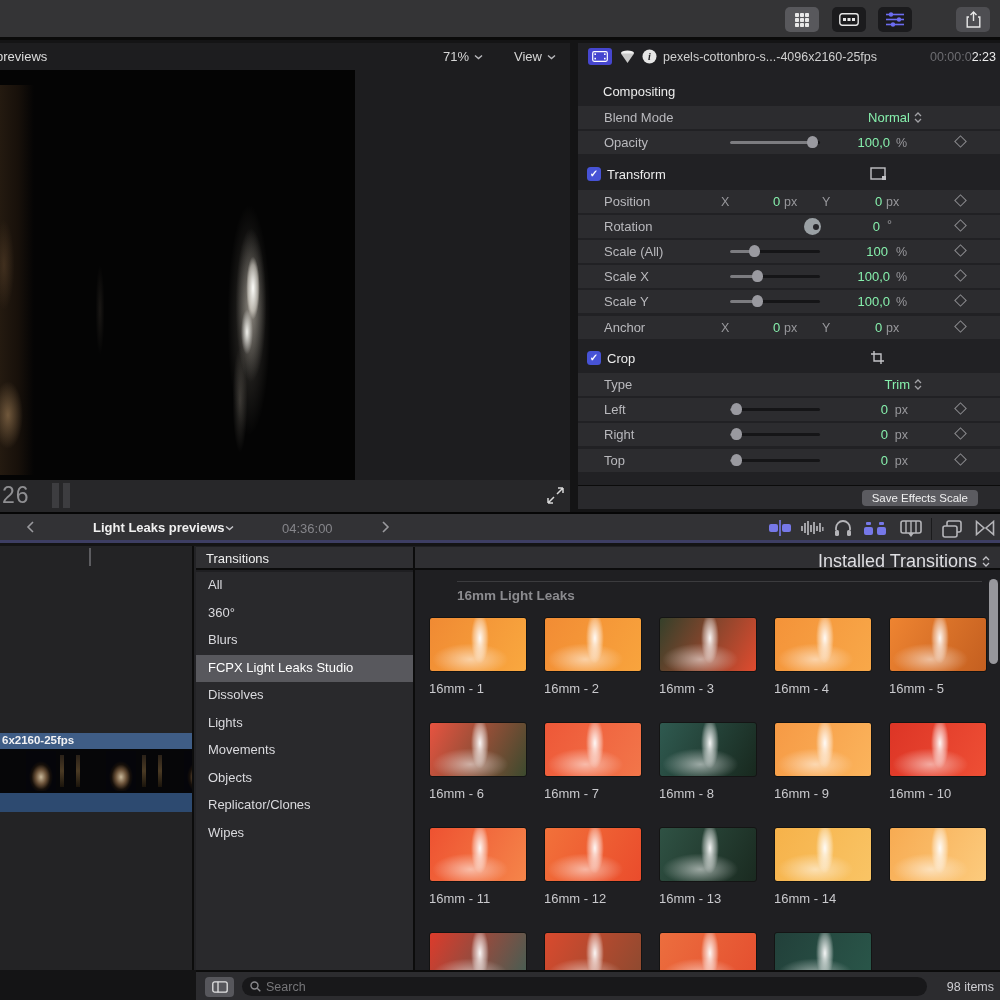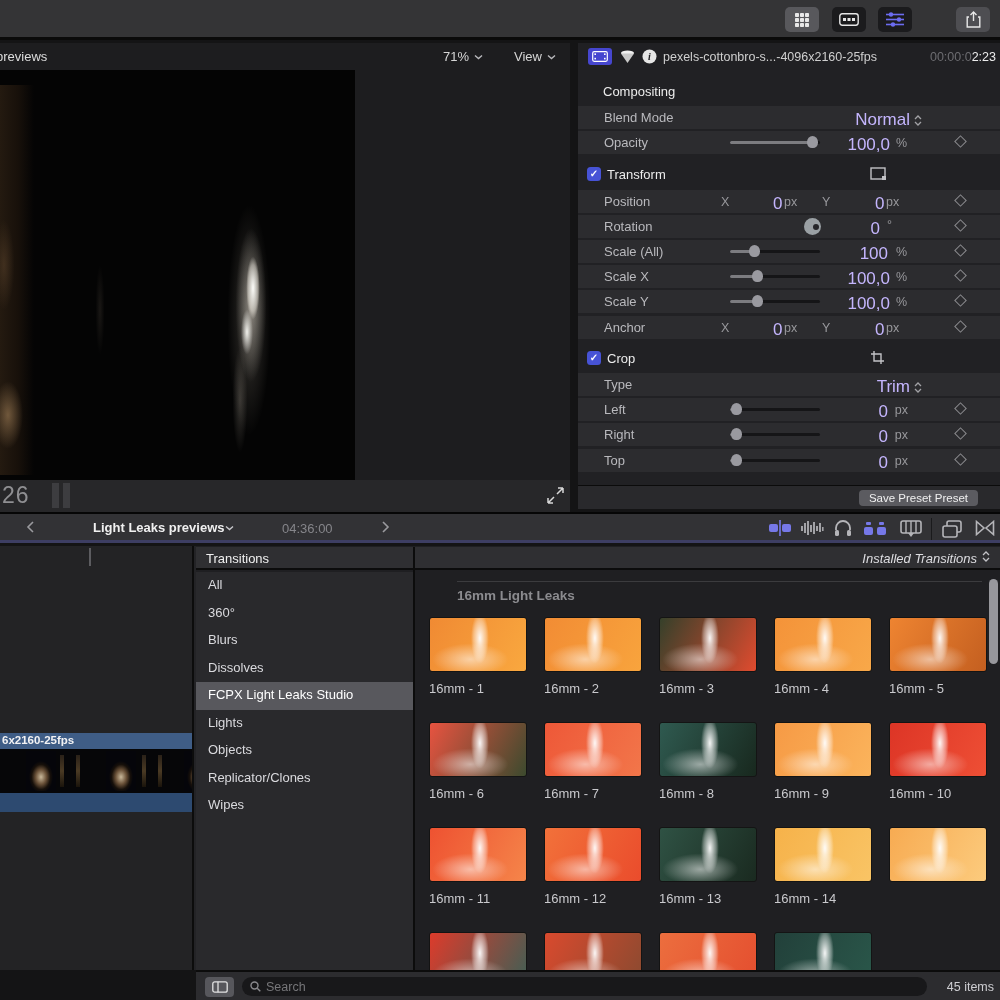--- a/index.html
+++ b/index.html
@@ -45,21 +45,21 @@
   #insp-header { position:absolute; left:0; top:0; width:100%; height:27px; background:#202023; display:flex; align-items:center; }
   #insp-title { position:absolute; left:85px; top:7px; font-size:12.5px; color:#cfcfcf; white-space:nowrap; }
   #insp-tc { position:absolute; right:4px; top:7px; font-size:12.5px;margin-left:36px; }
   #insp-tc .dim { color:#6c6c70; }
   #insp-tc .lit { color:#ececec; }
   .film-chip { position:absolute; left:10px; top:5px; width:24px; height:17px; background:#4646cf; border-radius:3px; display:flex; align-items:center; justify-content:center; }
   .section-title { position:absolute; font-size:13px; color:#ececec; }
   .row { position:absolute; left:0; width:422px; height:23px; background:#2c2c2f; }
   .row-label { position:absolute; left:26px; top:4px; font-size:13px; color:#b9b9bd; }
   .unit { color:#98989c; font-size:12.5px; }
-  .val { color:#c4b5fd; font-size:17px; }
+  .val { color:#86efac; font-size:13px; }
   .xy-lab { color:#98989c; font-size:12.5px; }
   .kf { position:absolute; right:35px; top:6px; width:9px; height:9px; border:1.5px solid #8a8a8e; transform:rotate(45deg); background:transparent; }
   .popup { position:absolute; right:78px; top:4px; display:flex; align-items:center; gap:4px; }
   .chevs { display:flex; flex-direction:column; gap:1px; }
   .slider { position:absolute; left:152px; top:10px; width:90px; height:3px; background:#151517; border-radius:2px; }
   .slider .fill { position:absolute; left:0; top:0; height:3px; background:#7c7c80; border-radius:2px; }
   .slider .knob { position:absolute; top:-5px; width:11px; height:12px; background:#9a9aa0; border-radius:50% 50% 45% 45%; }
   .checkbox { position:absolute; left:9px; top:4px; width:14px; height:14px; background:#4753d6; border-radius:3.5px; color:#fff; font-size:10px; line-height:14px; text-align:center; font-weight:bold; }
   #insp-footer { position:absolute; left:0; top:442px; width:422px; height:24px; background:#29292c; border-top:1px solid #0b0b0b; }
   #save-preset { position:absolute; right:22px; top:4px; height:16px; padding:0 10px; background:#5b5b60; border:none; border-radius:4px; color:#f0f0f0; font-size:11.5px; font-family:"Liberation Sans",sans-serif; }
@@ -79,21 +79,21 @@
   #clip-strip { position:absolute; left:0; top:203px; width:194px; height:44px; background:#060608; }
   .doorframe { position:absolute; top:2px; width:30px; height:40px;
      background: radial-gradient(12px 16px at 15px 26px, #c9b89a 0%, #6a5138 45%, #17100a 78%, #05050a 100%); }
   .doorline { position:absolute; top:6px; width:4px; height:32px; background:linear-gradient(#2a2118, #4a3a24, #1a140c); }
   #clip-audio { position:absolute; left:0; top:247px; width:194px; height:19px; background:#2d4a70; }
 
   
   #browser { position:absolute; left:196px; top:0; width:804px; height:424px; background:#1f1f22; }
   #br-header { position:absolute; left:0; top:1px; width:804px; height:23px; background:#2f2f32; border-bottom:2px solid #0c0c0c; }
   #br-title { position:absolute; left:10px; top:4px; font-size:13px; color:#f0f0f0; }
-  #br-filter { position:absolute; right:10px; top:4px; font-size:13px; color:#dedee2; display:flex; gap:5px; align-items:flex-start;font-style:italic; }
+  #br-filter { position:absolute; right:10px; top:4px; font-size:18px; color:#dedee2; display:flex; gap:5px; align-items:center; }
   #sb-divider { position:absolute; left:217px; top:1px; width:2px; height:423px; background:#0c0c0c; }
   #sidebar { position:absolute; left:0; top:26px; width:217px; height:398px; background:#29292c; }
   .sb-item { height:27.5px; padding:5px 0 0 12px; font-size:13px; color:#dadade; }
   .sb-item.selected { background:#58585d; color:#ffffff; }
   #grid-area { position:absolute; left:219px; top:26px; width:585px; height:398px; overflow:hidden; }
   #group-rule { position:absolute; left:42px; top:9px; width:525px; height:1px; background:#3b3b3e; }
   #group-title { position:absolute; left:42px; top:16px; font-size:13.5px; font-weight:bold; color:#8b8b8f; }
   #thumb-grid { position:absolute; left:14px; top:45px; width:560px; display:grid; grid-template-columns:repeat(5, 98px); column-gap:17px; row-gap:26px; }
   .thumb-item { width:98px; }
   .thumb { width:98px; height:55px; border-radius:3px; border:1px solid #141414; position:relative; overflow:hidden;
@@ -385,21 +385,21 @@
       <div class="slider">
           <div class="fill" style="width:6px"></div>
           <div class="knob" style="left:1px"></div>
         </div>
       <span class="val" style="position:absolute; right:112px; top:4px">0</span>
       <span class="unit" style="position:absolute; right:92px; top:5px">px</span>
       <span class="kf"></span>
     </div>
 
     <div id="insp-footer">
-      <button id="save-preset">Save Preset Preset</button>
+      <button id="save-preset">Save Effects Scale</button>
     </div>
   </div>
 
   <div id="tlbar" class="abs">
     <span class="tl-chev" style="left:26px">
       <svg width="8" height="12" viewBox="0 0 8 12">
           <path d="M7 1 L2 6 L7 11" fill="none" stroke="#9a9a9e" stroke-width="1.6"></path>
         </svg>
     </span>
     <span id="tl-title">
@@ -515,26 +515,27 @@
       </div>
 
       <div id="sidebar">
 
           <div class="sb-item"><span>All</span></div>
 
           <div class="sb-item"><span>360°</span></div>
 
           <div class="sb-item"><span>Blurs</span></div>
 
+          <div class="sb-item selected"><span>FCPX Light Leaks Studio</span></div>
+
           <div class="sb-item"><span>Dissolves</span></div>
 
-          <div class="sb-item selected"><span>FCPX Light Leaks Studio</span></div>
-
           <div class="sb-item"><span>Lights</span></div>
 
+          <div class="sb-item"><span>Movements</span></div>
 
           <div class="sb-item"><span>Objects</span></div>
 
           <div class="sb-item"><span>Replicator/Clones</span></div>
 
 
           <div class="sb-item"><span>Wipes</span></div>
         </div>
       <div id="sb-divider"></div>
 
@@ -652,16 +653,16 @@
         <line x1="6" y1="0.8" x2="6" y2="11.2" stroke="#e2e2e2" stroke-width="1.3"></line>
       </svg>
     </div>
     <div id="searchbox">
       <svg width="11" height="11" viewBox="0 0 11 11">
         <circle cx="4.5" cy="4.5" r="3.5" fill="none" stroke="#8a8a8e" stroke-width="1.4"></circle>
         <line x1="7.2" y1="7.2" x2="10.3" y2="10.3" stroke="#8a8a8e" stroke-width="1.4"></line>
       </svg>
       <input type="text" placeholder="Search" style="">
     </div>
-    <span id="items-count">45 items</span>
+    <span id="items-count">98 items</span>
   </div>
 
 </div>
 
 </body></html>

